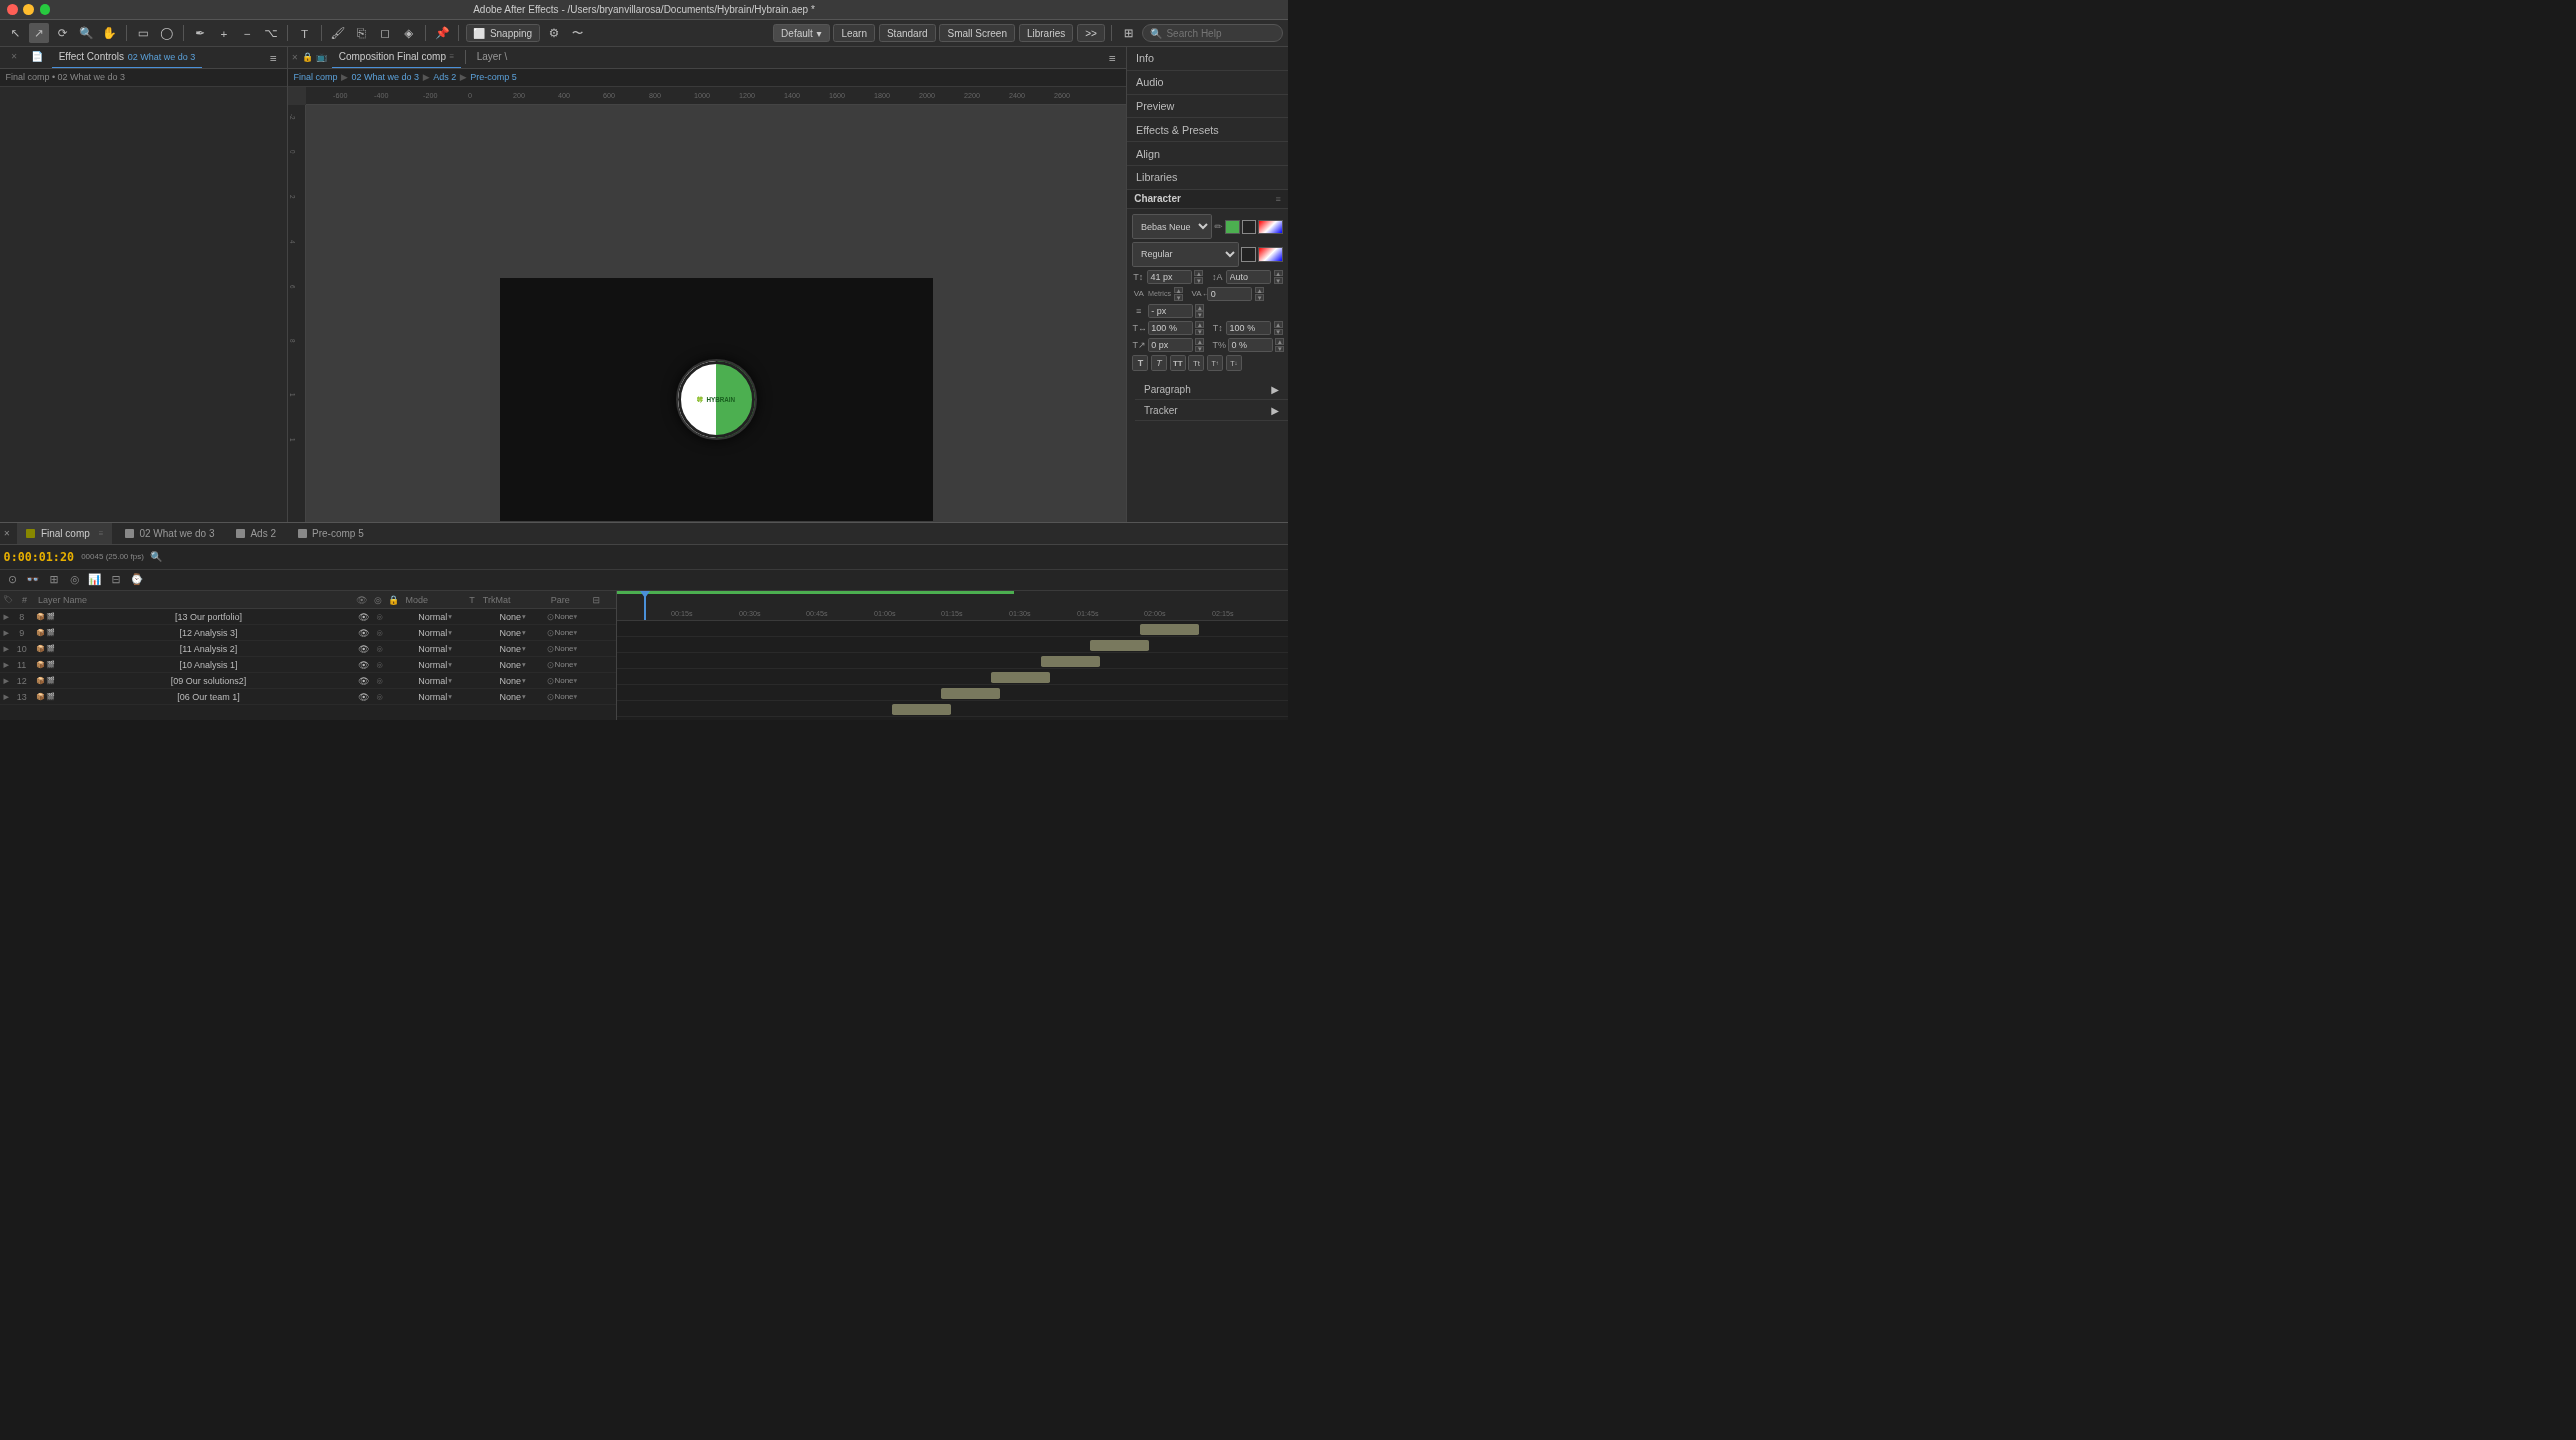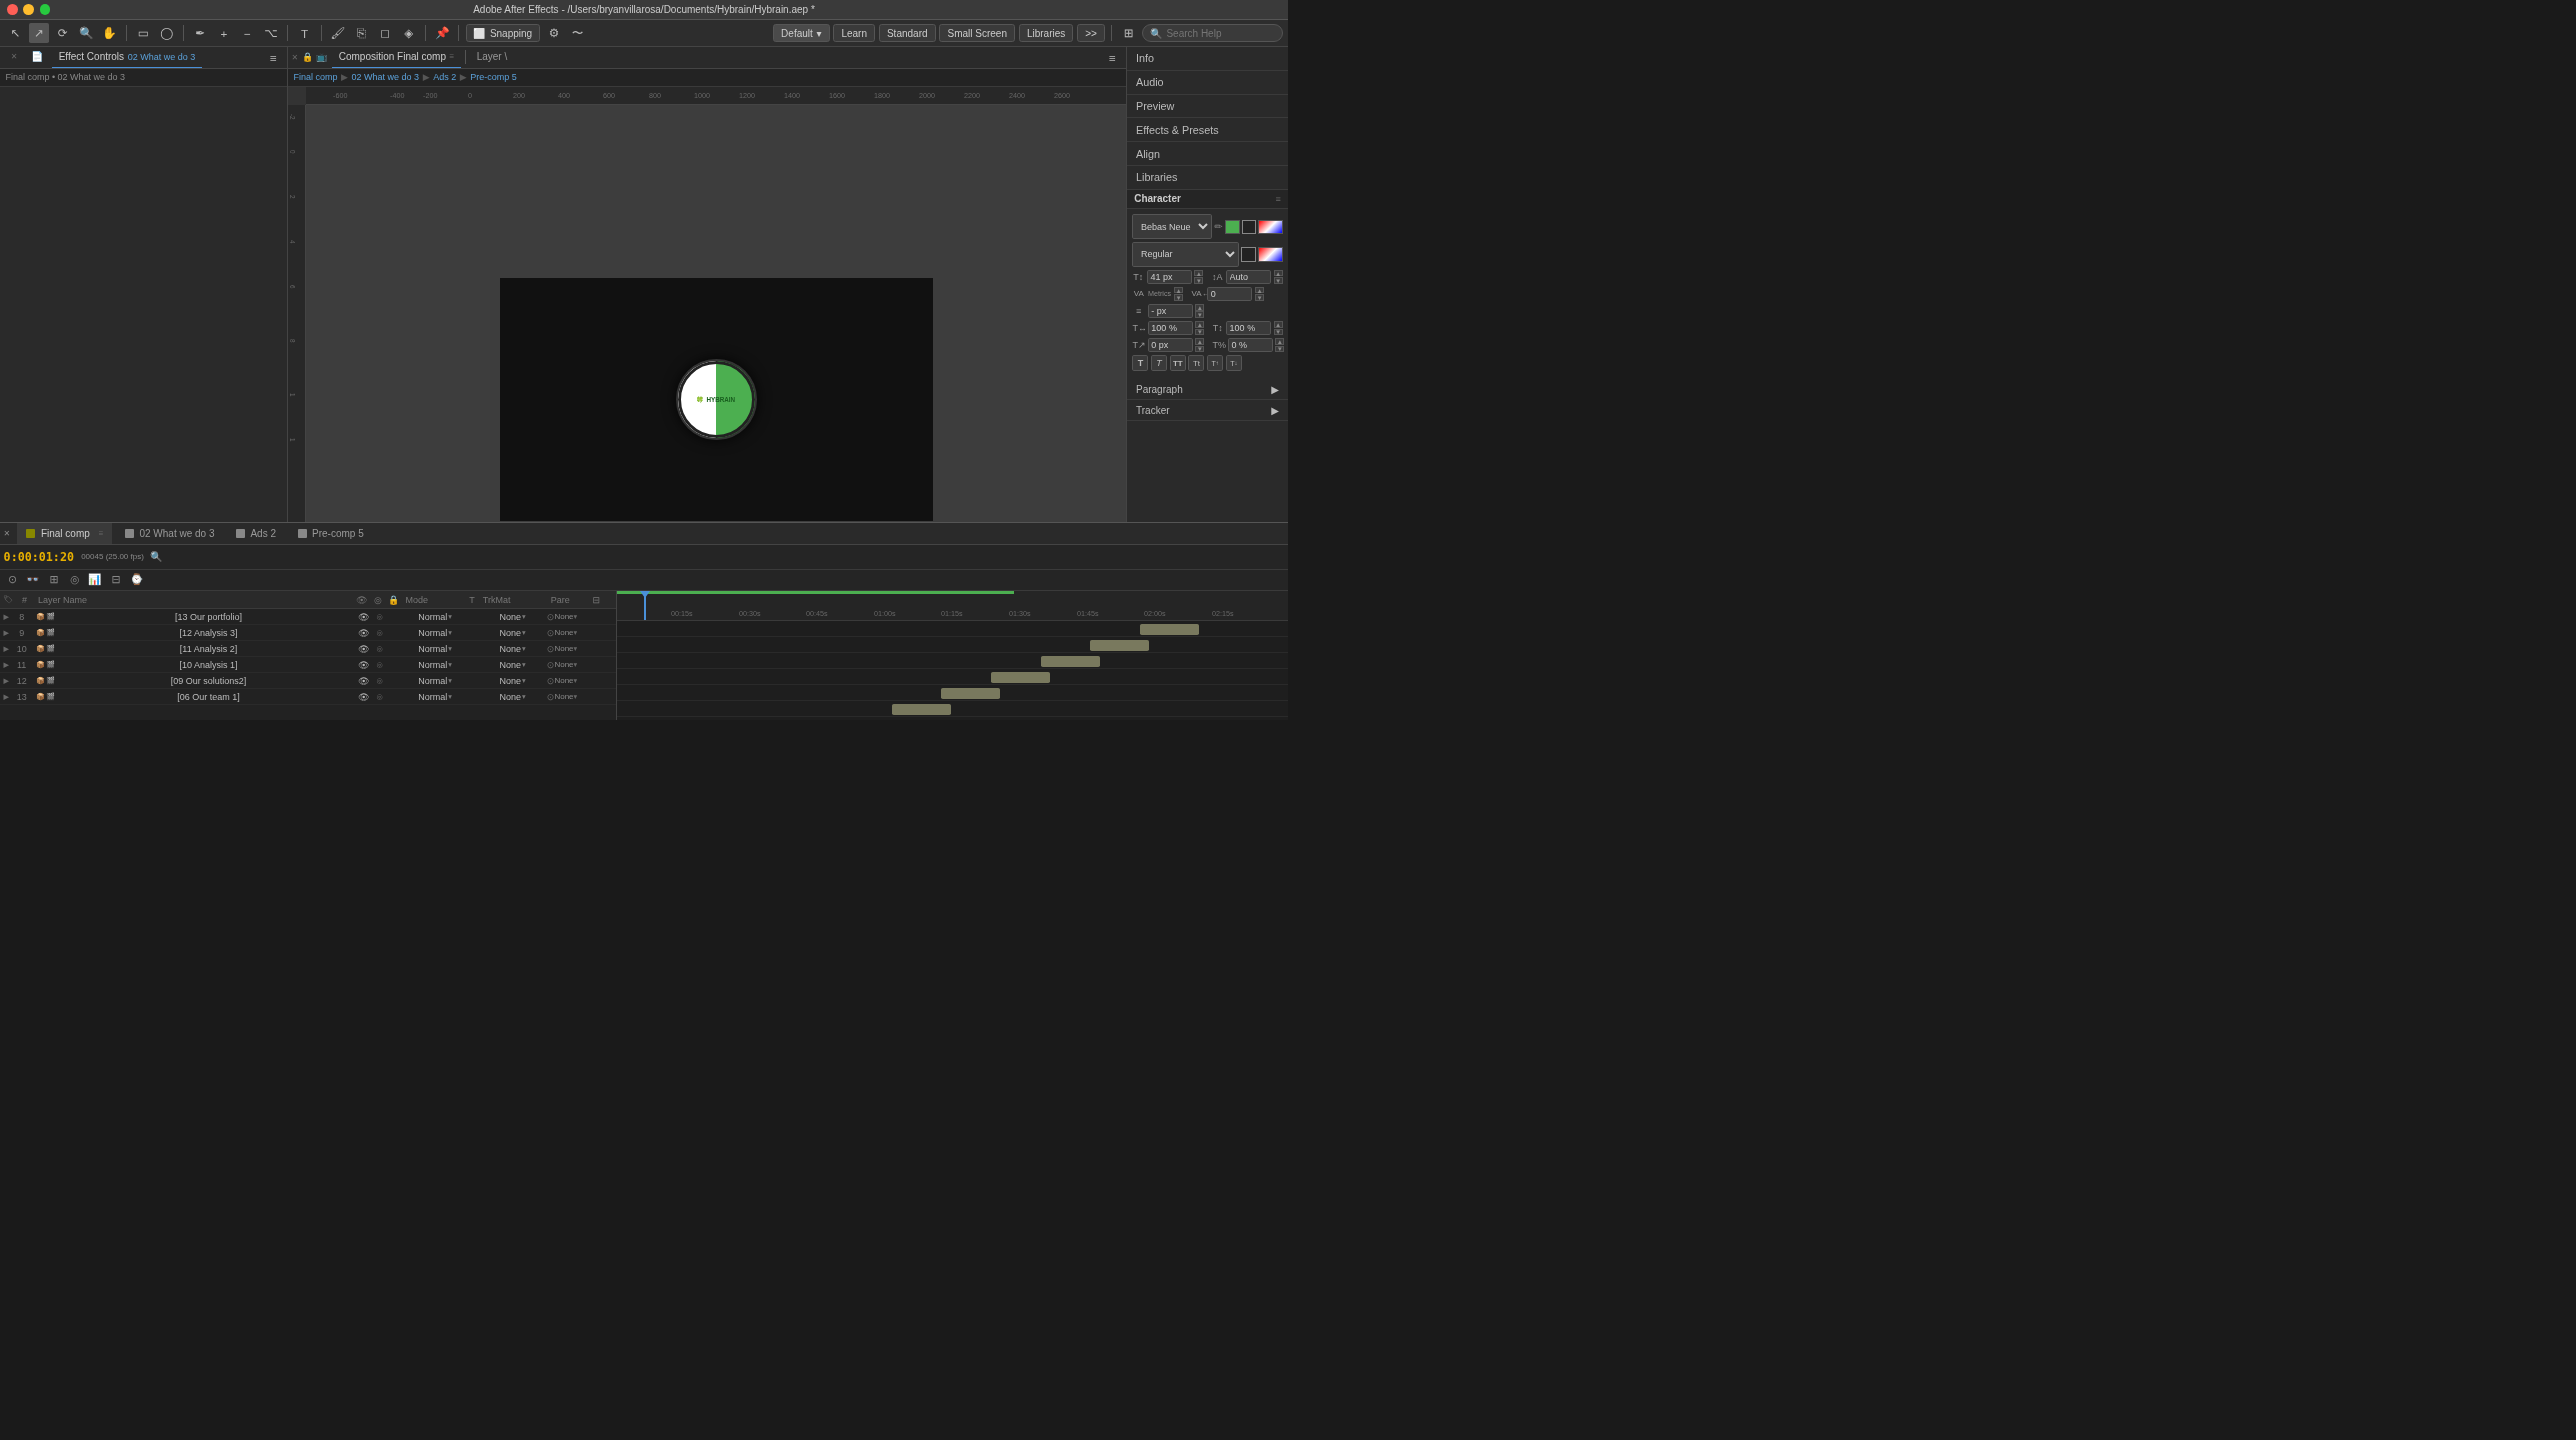--- a/index.html
+++ b/index.html
@@ -735,20 +735,21 @@
     
     .section-collapsed {
       padding: 4.5px 9px;
       border-bottom: 0.9px solid #3a3a3a;
       cursor: pointer;
       font-size: 10px;
       color: #bbb;
       display: flex;
       align-items: center;
       justify-content: space-between;
+      margin-left: 8px;
     }
   </style>
 </head>
 <body>
 
 <div class="title-bar">
   <div class="traffic-lights">
     <div class="traffic-light tl-red"></div>
     <div class="traffic-light tl-yellow"></div>
     <div class="traffic-light tl-green"></div>
@@ -856,21 +857,21 @@
       <span class="sep">▶</span>
       <a>02 What we do 3</a>
       <span class="sep">▶</span>
       <a>Ads 2</a>
       <span class="sep">▶</span>
       <a>Pre-comp 5</a>
     </div>
     <div class="viewport-container">
       <div class="viewport-ruler-h">
         <span class="ruler-tick" style="left:27px;">-600</span>
-        <span class="ruler-tick" style="left:84px;">-400</span>
+        <span class="ruler-tick" style="left:68px;">-400</span>
         <span class="ruler-tick" style="left:117px;">-200</span>
         <span class="ruler-tick" style="left:162px;">0</span>
         <span class="ruler-tick" style="left:207px;">200</span>
         <span class="ruler-tick" style="left:252px;">400</span>
         <span class="ruler-tick" style="left:297px;">600</span>
         <span class="ruler-tick" style="left:343px;">800</span>
         <span class="ruler-tick" style="left:388px;">1000</span>
         <span class="ruler-tick" style="left:433px;">1200</span>
         <span class="ruler-tick" style="left:478px;">1400</span>
         <span class="ruler-tick" style="left:523px;">1600</span>

